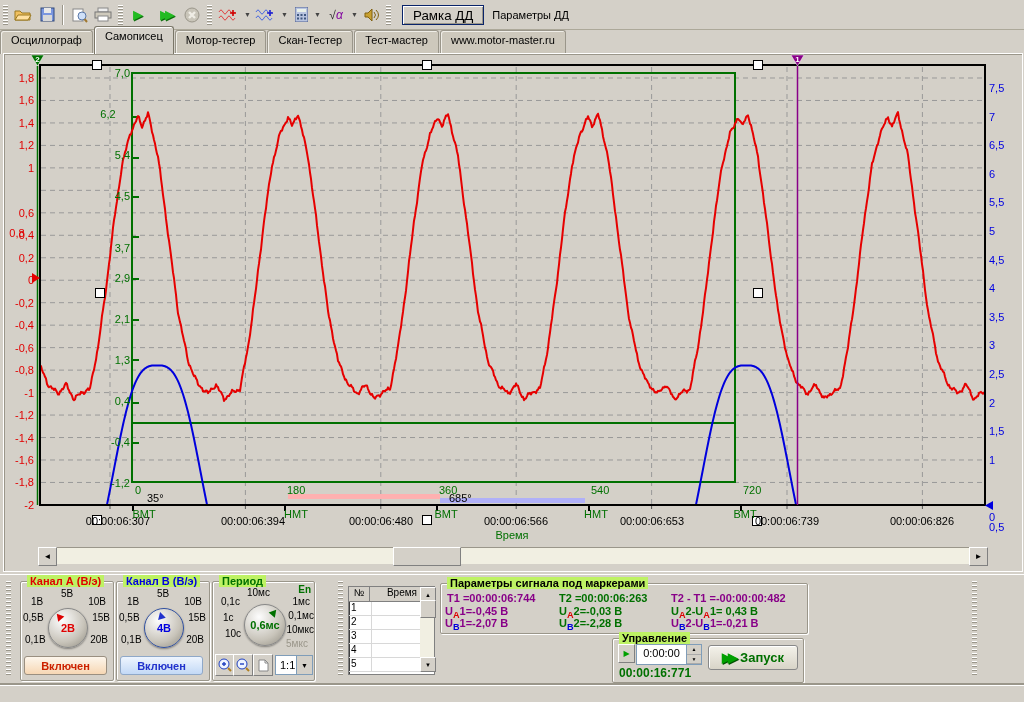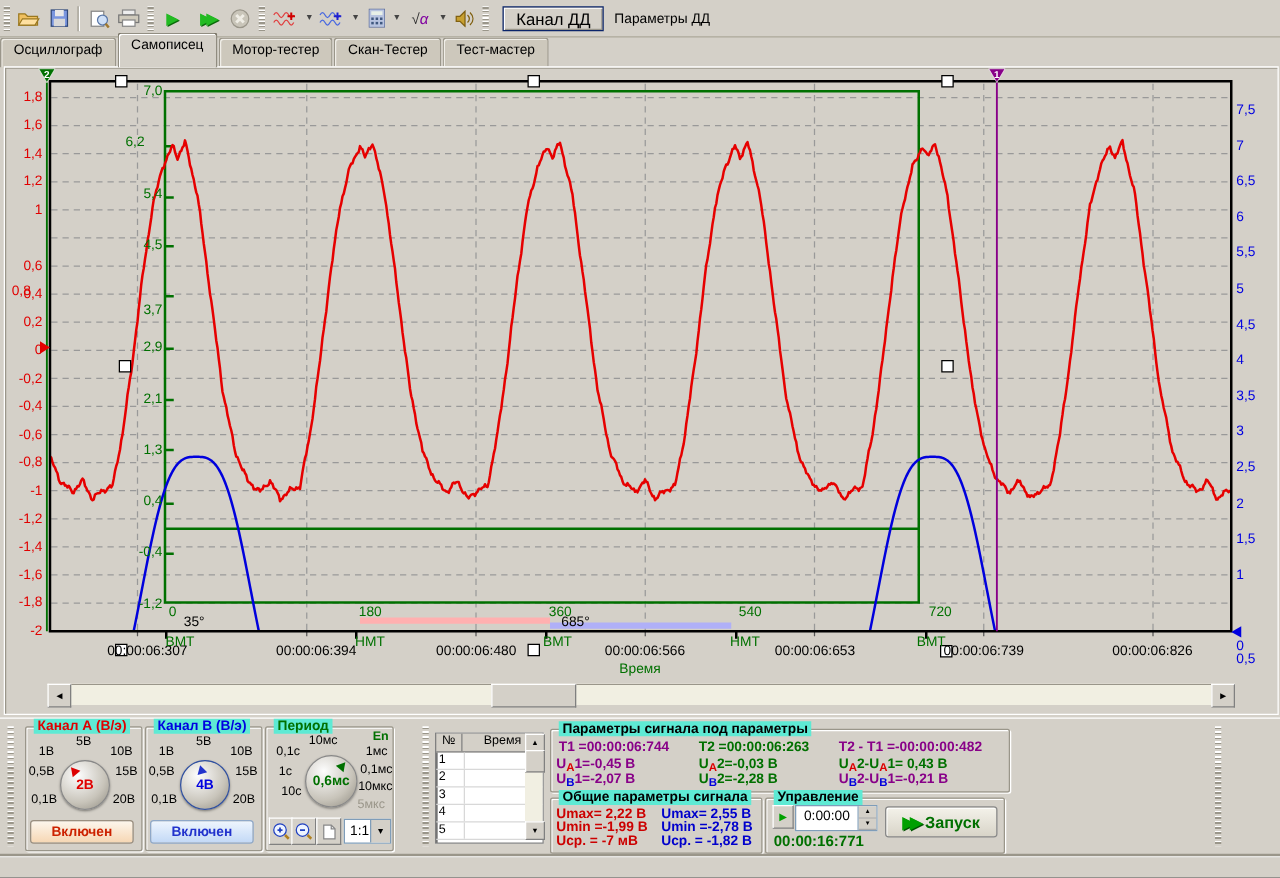--- a/index.html
+++ b/index.html
@@ -41,21 +41,21 @@
        border:1px solid #808080;border-top-color:#fff;border-left-color:#fff;}
   
   .bottom{position:absolute;left:0;top:574px;width:1024px;height:110px;background:#d4d0c8;
        border-top:1px solid #fff;}
   .bottom:after{content:"";position:absolute;left:0;top:108px;width:1024px;height:2px;
        background:#9a968a;border-bottom:1px solid #fff;}
   .vgrip{position:absolute;width:5px;height:96px;top:6px;
        background:repeating-linear-gradient(180deg,#fff 0 1px,#9a968a 1px 2px,transparent 2px 4px);}
   .gbox{position:absolute;border:1px solid #9a968a;box-shadow:inset 1px 1px 0 #fff, 1px 1px 0 #fff;
        border-radius:2px;}
-  .gbox-title{position:absolute;top:-7px;left:6px;background:#5eead4;padding:0 3px;font-weight:bold;}
+  .gbox-title{position:absolute;top:-7px;left:6px;background:#bef264;padding:0 3px;font-weight:bold;}
   .knob{position:absolute;border-radius:50%;
        background:radial-gradient(circle at 35% 30%,#fdfdfd,#c8c4ba 60%,#8f8b80);
        border:1px solid #888;box-shadow:0 1px 2px rgba(0,0,0,.4);
        display:flex;align-items:center;justify-content:center;}
   .knob .val{font-weight:bold;font-size:11px;}
   .ptr{position:absolute;width:0;height:0;border-left:4px solid transparent;border-right:4px solid transparent;}
   .klab{position:absolute;font-size:10px;white-space:nowrap;}
   .onbtn{position:absolute;height:19px;border-radius:3px;text-align:center;font-weight:bold;
        font-size:11px;line-height:17px;border:1px solid #9a8f80;}
   .onbtn.a{background:linear-gradient(#fdf6ec,#f6d7b4);color:#cc2200;}
@@ -174,30 +174,31 @@
       <span style="color:#303030;">√<i style="color:#8000a0;">α</i></span>
     </div>
   <div class="drop">▼</div>
   <div class="tbtn">
     <svg width="15" height="14">
         <path d="M1 5 h3 l4 -4 v12 l-4 -4 h-3 z" fill="#c8a030" stroke="#806010"></path>
         <path d="M10 4 q3 3 0 6 M12 2 q5 5 0 10" fill="none" stroke="#806010"></path>
       </svg>
   </div>
   <div class="grip"></div>
-  <button class="ramka-btn">Канал ДД</button>
+  <button class="ramka-btn">Рамка ДД</button>
   <div class="params-lbl">Параметры ДД</div>
 </div>
 
 <div class="tabs">
   <div class="tab">Осциллограф</div>
   <div class="tab active">Самописец</div>
   <div class="tab">Мотор-тестер</div>
   <div class="tab">Скан-Тестер</div>
   <div class="tab">Тест-мастер</div>
+  <div class="tab">www.motor-master.ru</div>
 </div>
 
 <div class="chart-panel"></div>
 <svg id="chart-layer" viewBox="0 0 1024 702">
     <line x1="41" y1="78" x2="984" y2="78" stroke="#999999" stroke-width="1" stroke-dasharray="5,4"></line>
     <line x1="41" y1="100.47" x2="984" y2="100.47" stroke="#999999" stroke-width="1" stroke-dasharray="5,4"></line>
     <line x1="41" y1="122.94" x2="984" y2="122.94" stroke="#999999" stroke-width="1" stroke-dasharray="5,4"></line>
     <line x1="41" y1="145.41" x2="984" y2="145.41" stroke="#999999" stroke-width="1" stroke-dasharray="5,4"></line>
     <line x1="41" y1="167.88" x2="984" y2="167.88" stroke="#999999" stroke-width="1" stroke-dasharray="5,4"></line>
     <line x1="41" y1="190.35" x2="984" y2="190.35" stroke="#999999" stroke-width="1" stroke-dasharray="5,4"></line>
@@ -446,41 +447,32 @@
         <div class="c2"></div>
       </div>
     <div class="vscr">
       <div class="up" style="top:0;">▲</div>
       <div class="vthumb"></div>
       <div class="dn" style="bottom:0;">▼</div>
     </div>
   </div>
 
   <div class="gbox" style="left:440px;top:8px;width:366px;height:49px;">
-    <div class="gbox-title">Параметры сигнала под параметры</div>
+    <div class="gbox-title">Параметры сигнала под маркерами</div>
     <span class="pv purple-t" style="left:6px;top:8px;">T1 =00:00:06:744</span>
     <span class="pv green-t" style="left:118px;top:8px;">T2 =00:00:06:263</span>
     <span class="pv purple-t" style="left:230px;top:8px;">T2 - T1 =-00:00:00:482</span>
     <span class="pv purple-t" style="left:4px;top:21px;"><span>U</span><sub class="sr">A</sub><span>1=-0,45 В</span></span>
     <span class="pv green-t" style="left:118px;top:21px;"><span>U</span><sub class="sr">A</sub><span>2=-0,03 В</span></span>
     <span class="pv green-t" style="left:230px;top:21px;"><span>U</span><sub class="sr">A</sub><span>2-U</span><sub class="sr">A</sub><span>1= 0,43 В</span></span>
     <span class="pv purple-t" style="left:4px;top:33px;"><span>U</span><sub class="sb">B</sub><span>1=-2,07 В</span></span>
     <span class="pv green-t" style="left:118px;top:33px;"><span>U</span><sub class="sb">B</sub><span>2=-2,28 В</span></span>
     <span class="pv purple-t" style="left:230px;top:33px;"><span>U</span><sub class="sb">B</sub><span>2-U</span><sub class="sb">B</sub><span>1=-0,21 В</span></span>
   </div>
 
-  <div class="gbox" style="left:440px;top:63px;width:168px;height:43px;">
-    <div class="gbox-title">Общие параметры сигнала</div>
-    <span class="pv" style="left:4px;top:6px;color:#cc0000;">Umax= 2,22 В</span>
-    <span class="pv" style="left:4px;top:17px;color:#cc0000;">Umin =-1,99 В</span>
-    <span class="pv" style="left:4px;top:28px;color:#cc0000;">Uср. = -7 мВ</span>
-    <span class="pv" style="left:88px;top:6px;color:#0000cc;">Umax= 2,55 В</span>
-    <span class="pv" style="left:88px;top:17px;color:#0000cc;">Umin =-2,78 В</span>
-    <span class="pv" style="left:88px;top:28px;color:#0000cc;">Uср. = -1,82 В</span>
-  </div>
 
   <div class="gbox" style="left:612px;top:63px;width:190px;height:43px;">
     <div class="gbox-title">Управление</div>
     <div class="minibtn" style="left:5px;top:5px;width:15px;height:17px;font-size:8px;color:#00a000;">▶</div>
     <div class="spin" style="left:23px;top:5px;width:64px;">
       <span class="sval">0:00:00</span>
       <span class="arrows">
           <div>▲</div>
           <div>▼</div>
         </span>

